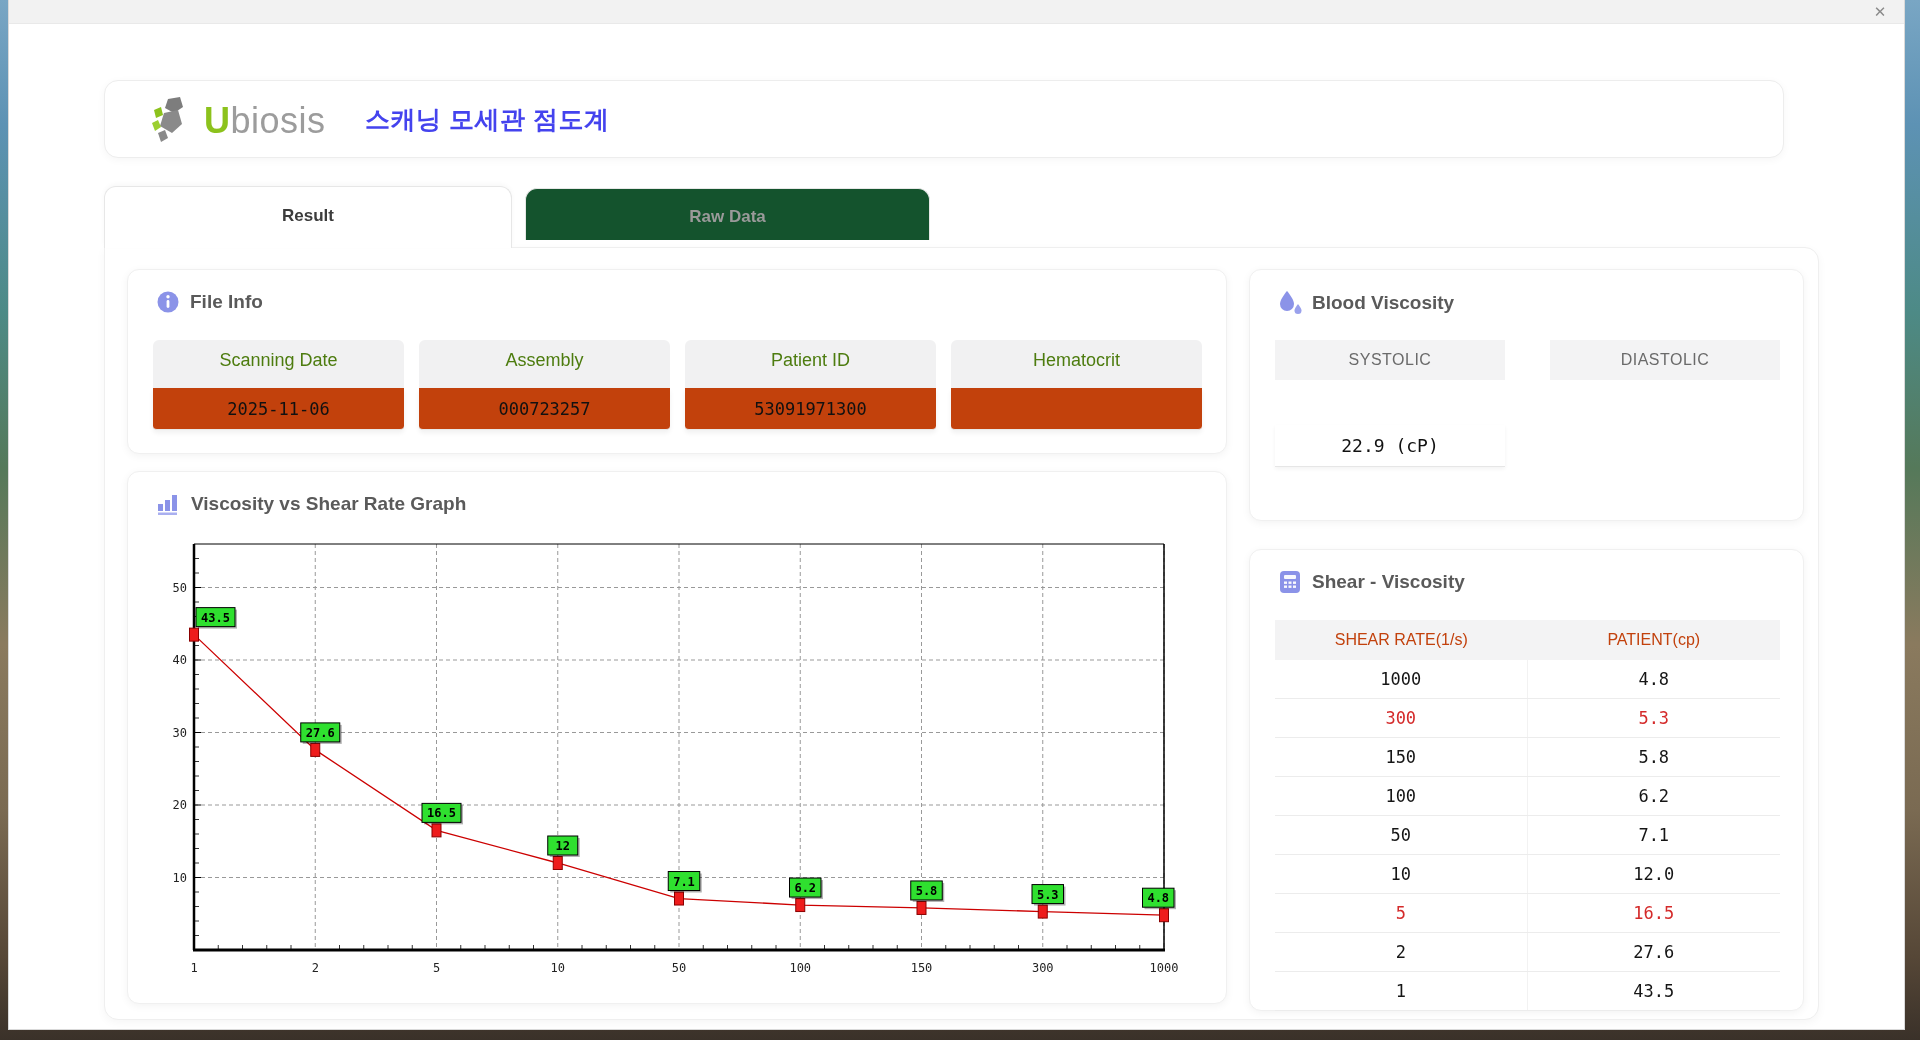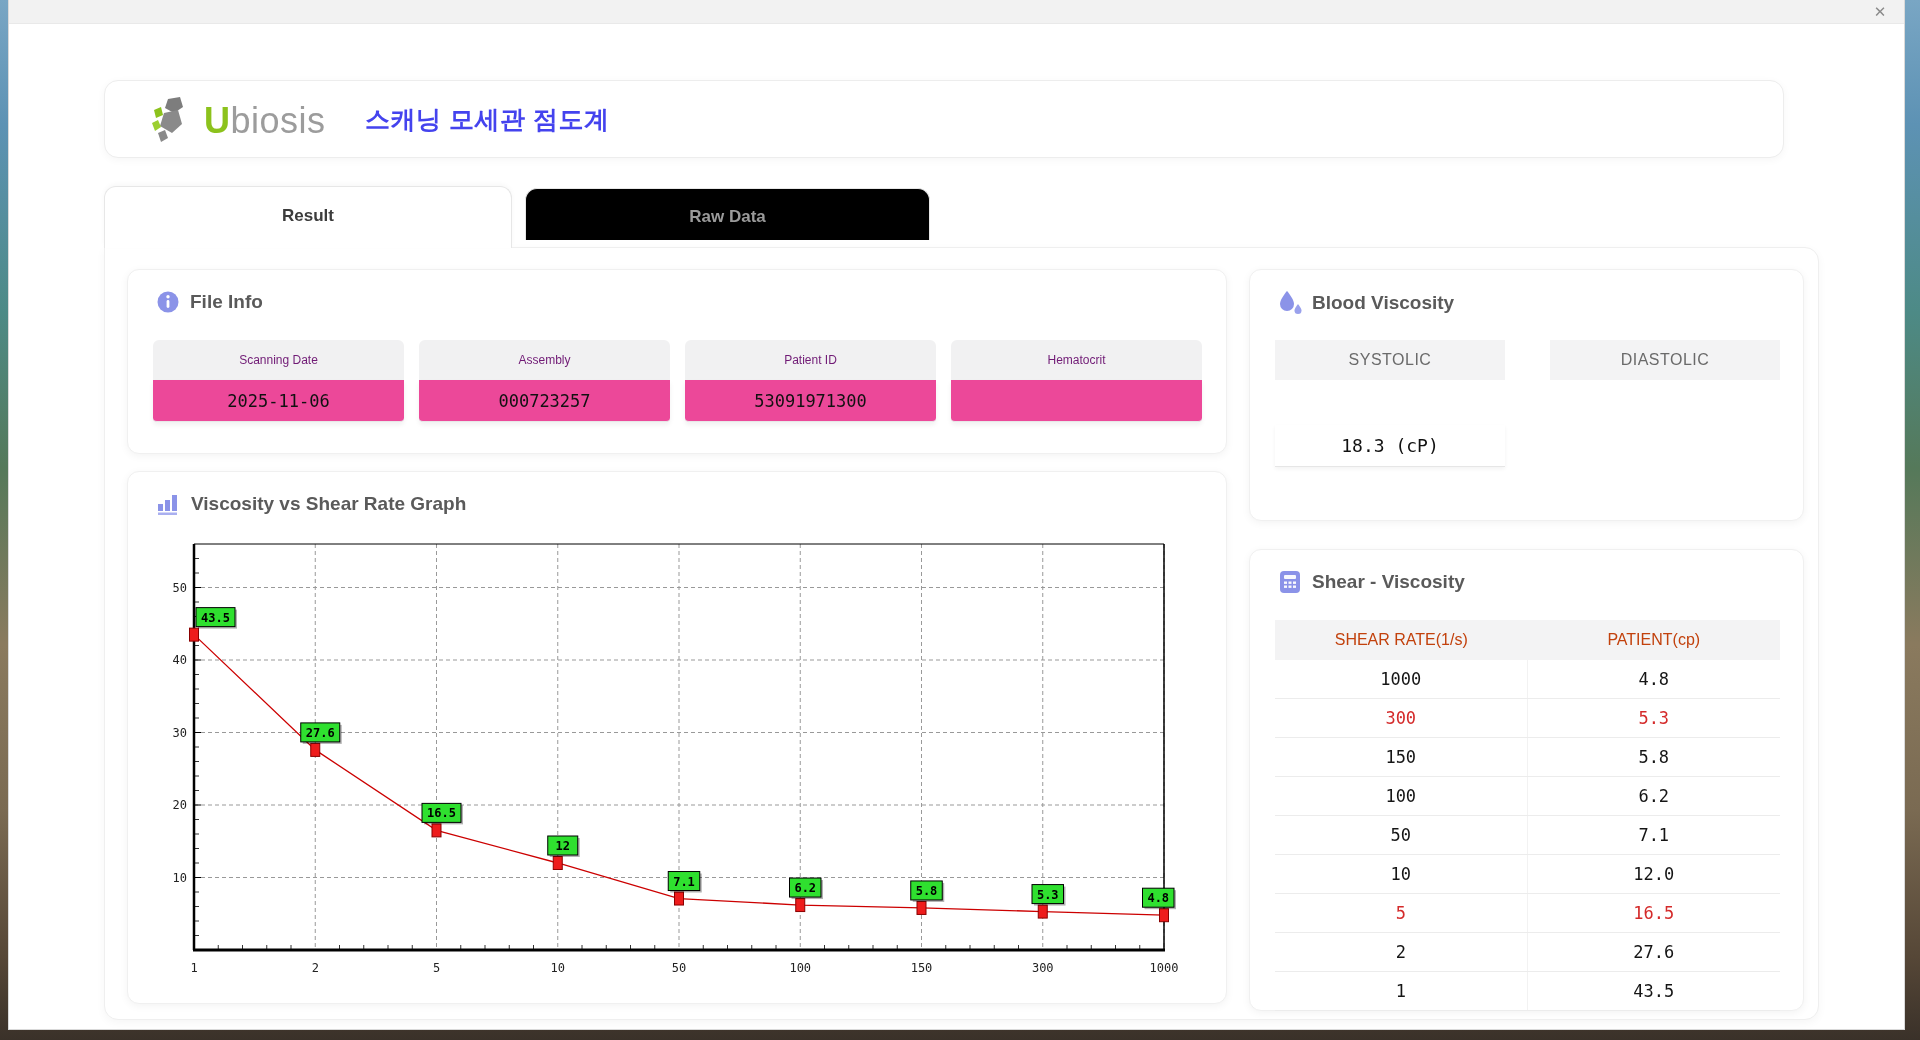--- a/index.html
+++ b/index.html
@@ -44,21 +44,21 @@
     position:absolute; text-align:center; font-weight:bold; font-size:17px;
     border:1px solid #e7e7e7; border-bottom:none; border-radius:12px 12px 0 0;
     cursor:pointer;
   }
   .tab-result {
     left:95px; top:186px; width:408px; height:62px; background:#fff;
     color:#3c3c3c; z-index:3; line-height:58px;
     box-shadow:0 -2px 5px rgba(0,0,0,0.03);
   }
   .tab-raw {
-    left:516px; top:188px; width:405px; height:52px; background:#000000;
+    left:516px; top:188px; width:405px; height:52px; background:#14532d;
     color:#9a9a9a; z-index:1; line-height:56px;
   }
   .tab-panel {
     position:absolute; left:95px; top:247px; width:1715px; height:773px;
     background:#fff; border:1px solid #efefef; border-radius:0 14px 14px 14px;
     box-shadow:0 3px 10px rgba(0,0,0,0.04); z-index:2;
   }
   
   .section-card {
     position:absolute; background:#fff; border:1px solid #f0f0f0;
@@ -70,25 +70,25 @@
   .sv-card       { left:1144px; top:301px; width:555px; height:462px; }
   .section-title {
     position:absolute; left:28px; top:20px; display:flex; align-items:center; gap:10px;
     font-size:19px; font-weight:bold; color:#5a5a5a;
   }
   .section-title svg { display:block; }
   
   .fields-row { position:absolute; left:25px; top:70px; width:1050px; display:flex; gap:15px; }
   .field { width:251px; }
   .field-label {
-    height:40px; background:#f1f1f2; border-radius:6px 6px 0 0;
-    color:#701a75; font-size:12px; text-align:center; line-height:40px;
+    height:48px; background:#f1f1f2; border-radius:6px 6px 0 0;
+    color:#4d7c0f; font-size:18px; text-align:center; line-height:40px;
   }
   .field-value {
-    height:42px; background:#ec4899; text-align:center; line-height:42px;
+    height:42px; background:#c2410c; text-align:center; line-height:42px;
     font-family:"DejaVu Sans Mono", monospace; font-size:17px; color:#111;
     border-bottom:1px solid #e8e8e8;
     box-shadow:0 3px 5px rgba(0,0,0,0.06);
     border-radius:0 0 4px 4px;
   }
   
   .bv-grid {
     position:absolute; left:25px; top:70px; width:505px;
     display:grid; grid-template-columns:1fr 1fr; column-gap:3px; row-gap:0;gap:45px;
   }
@@ -326,21 +326,21 @@
       <div class="section-title">
         <svg width="24" height="26" viewBox="0 0 24 26">
           <path d="M9 1 C9 1 16 9 16 14 A7 7 0 1 1 2 14 C2 9 9 1 9 1 Z" fill="#8b93e8"></path>
           <path d="M20 14 C20 14 23.5 18.2 23.5 20.5 A3.5 3.5 0 1 1 16.5 20.5 C16.5 18.2 20 14 20 14 Z" fill="#9aa1ec"></path>
         </svg>
         <span>Blood Viscosity</span>
       </div>
       <div class="bv-grid">
         <div class="bv-head">SYSTOLIC</div>
         <div class="bv-head">DIASTOLIC</div>
-        <div class="bv-val">18.3 (cP)</div>
+        <div class="bv-val">22.9 (cP)</div>
         <div class="bv-spacer"></div>
         <div class="bv-head">TODI</div>
         <div class="bv-head">ODI</div>
         <div class="bv-val">–</div>
         <div class="bv-val">–</div>
       </div>
     </div>
 
     <div class="section-card sv-card">
       <div class="section-title">

